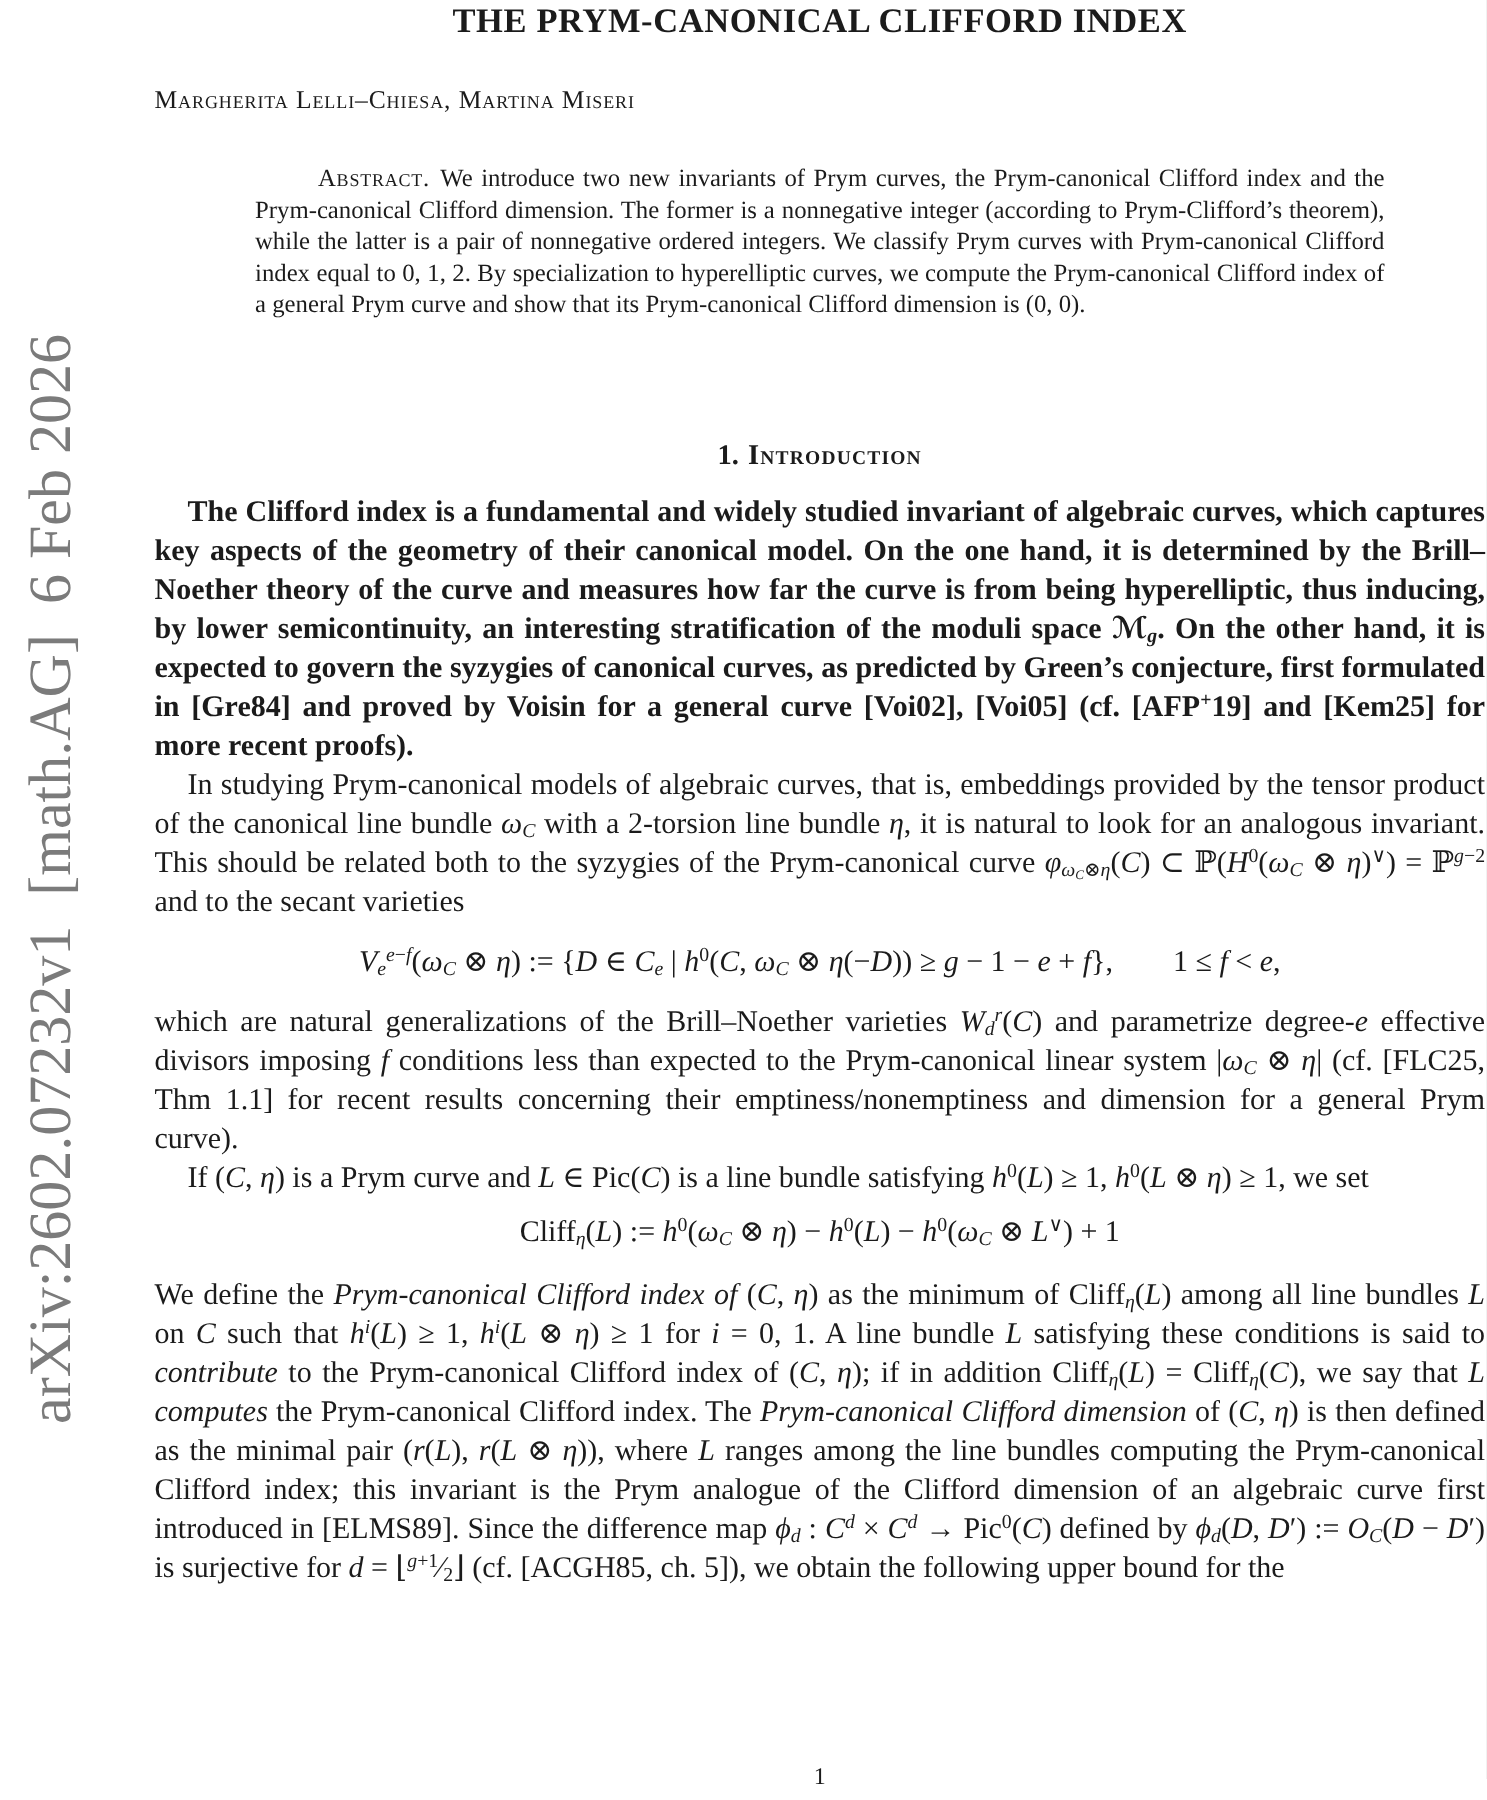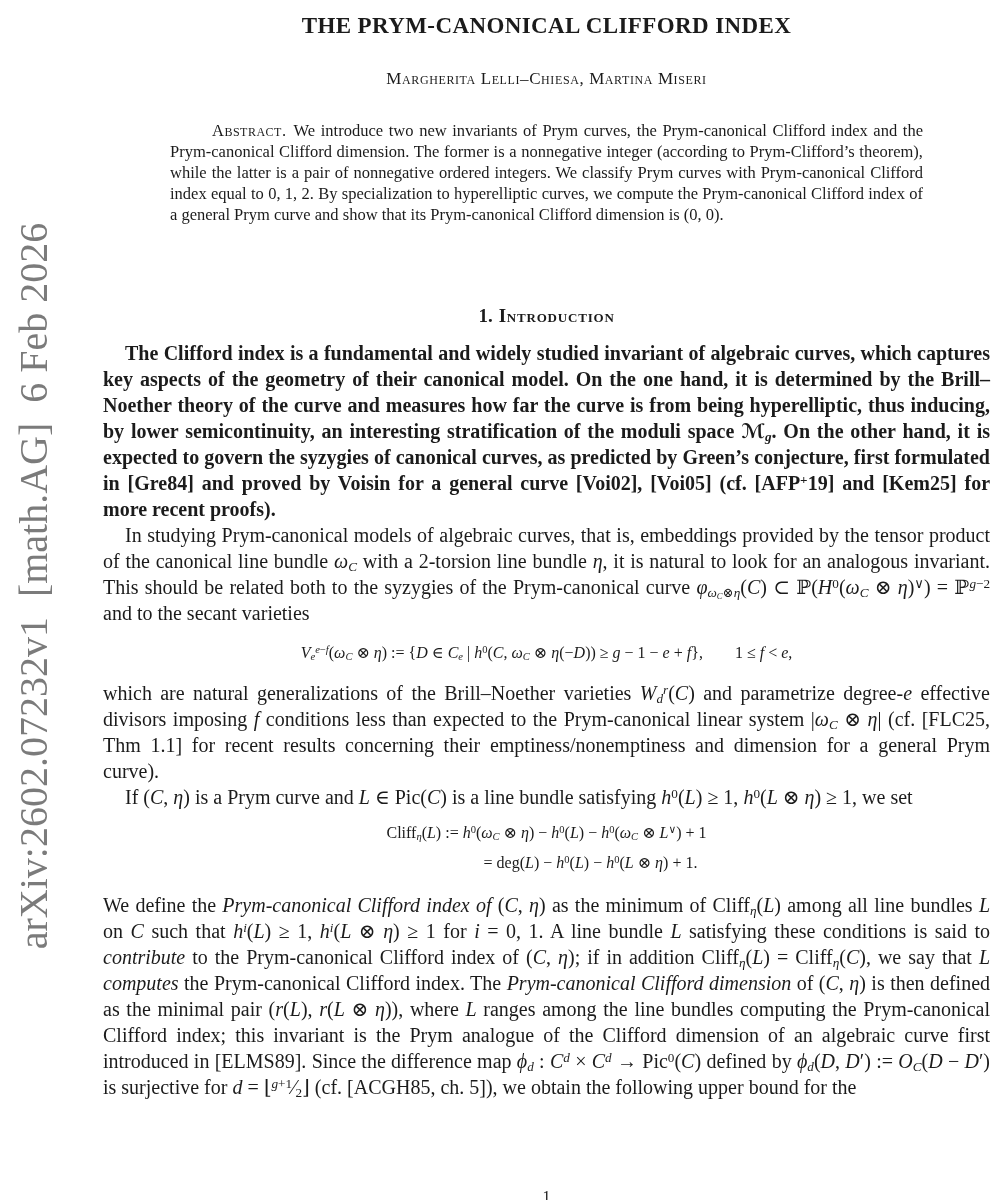--- a/index.html
+++ b/index.html
@@ -18,34 +18,34 @@
     left: 33px;
     top: 586px;
     transform: translate(-50%, -50%) rotate(-90deg);
     white-space: pre;
     font-size: 40px;
     color: #7b7b7b;
   }
   .column {
     position: absolute;
     left: 103px;
-    top: 12px;
+    top: 0;
     width: 887px;
   }
   h1.title {
     margin: 1px 0 0 0;
     text-align: center;
     font-size: 23px;
     font-weight: bold;
     letter-spacing: 0.4px;
     line-height: 26px;
   }
   .authors {
     margin-top: 30px;
-    text-align: center;
+    text-align: left;
     font-variant: small-caps;
     font-size: 17px;
     letter-spacing: 0.6px;
     line-height: 20px;
   }
   .abstract {
     margin: 31px auto 0 auto;
     width: 753px;
     font-size: 16.5px;
     line-height: 21px;
@@ -69,21 +69,21 @@
   p.body {
     margin: 0;
     font-size: 20px;
     line-height: 26px;
     text-align: justify;
   }
   p.first { margin-top: 12px; font-weight: bold; }
   .indent { text-indent: 22px; }
   .eq {
     margin: 12px auto 12px auto;
-    font-size: 16px;
+    font-size: 20px;
     line-height: 30px;
     text-align: center;
   }
   .eq2 {
     width: fit-content;
     text-align: center;
     margin: 8px auto 14px auto;
   }
   .eq2 .line2 { margin-left: 88px; }
   sup, sub { font-size: 66%; line-height: 0; }
@@ -124,21 +124,20 @@
     <p class="body indent">In studying Prym-canonical models of algebraic curves, that is, embeddings provided by the tensor product of the canonical line bundle <i>ω</i><sub><i>C</i></sub> with a 2-torsion line bundle <i>η</i>, it is natural to look for an analogous invariant. This should be related both to the syzygies of the Prym-canonical curve <i>φ</i><sub><i>ω</i><sub><i>C</i></sub>⊗<i>η</i></sub>(<i>C</i>) ⊂ ℙ(<i>H</i><sup>0</sup>(<i>ω</i><sub><i>C</i></sub> ⊗ <i>η</i>)<sup>∨</sup>) = ℙ<sup><i>g</i>−2</sup> and to the secant varieties</p>
 
     <div class="eq"><i>V</i><sub><i>e</i></sub><sup><i>e</i>−<i>f</i></sup>(<i>ω</i><sub><i>C</i></sub> ⊗ <i>η</i>) := {<i>D</i> ∈ <i>C</i><sub><i>e</i></sub> | <i>h</i><sup>0</sup>(<i>C</i>, <i>ω</i><sub><i>C</i></sub> ⊗ <i>η</i>(−<i>D</i>)) ≥ <i>g</i> − 1 − <i>e</i> + <i>f</i>},  1 ≤ <i>f</i> &lt; <i>e</i>,</div>
 
     <p class="body">which are natural generalizations of the Brill–Noether varieties <i>W</i><sub><i>d</i></sub><sup><i>r</i></sup>(<i>C</i>) and parametrize degree-<i>e</i> effective divisors imposing <i>f</i> conditions less than expected to the Prym-canonical linear system |<i>ω</i><sub><i>C</i></sub> ⊗ <i>η</i>| (cf. [FLC25, Thm 1.1] for recent results concerning their emptiness/nonemptiness and dimension for a general Prym curve).</p>
 
     <p class="body indent">If (<i>C</i>, <i>η</i>) is a Prym curve and <i>L</i> ∈ Pic(<i>C</i>) is a line bundle satisfying <i>h</i><sup>0</sup>(<i>L</i>) ≥ 1, <i>h</i><sup>0</sup>(<i>L</i> ⊗ <i>η</i>) ≥ 1, we set</p>
 
     <div class="eq eq2">
       <div class="line1">Cliff<sub><i>η</i></sub>(<i>L</i>) := <i>h</i><sup>0</sup>(<i>ω</i><sub><i>C</i></sub> ⊗ <i>η</i>) − <i>h</i><sup>0</sup>(<i>L</i>) − <i>h</i><sup>0</sup>(<i>ω</i><sub><i>C</i></sub> ⊗ <i>L</i><sup>∨</sup>) + 1</div>
-      <div class="line2">= deg(<i>L</i>) − <i>h</i><sup>0</sup>(<i>L</i>) − <i>h</i><sup>0</sup>(<i>L</i> ⊗ <i>η</i>) + 1.</div>
     </div>
 
     <p class="body">We define the <i>Prym-canonical Clifford index of</i> (<i>C</i>, <i>η</i>) as the minimum of Cliff<sub><i>η</i></sub>(<i>L</i>) among all line bundles <i>L</i> on <i>C</i> such that <i>h</i><sup><i>i</i></sup>(<i>L</i>) ≥ 1, <i>h</i><sup><i>i</i></sup>(<i>L</i> ⊗ <i>η</i>) ≥ 1 for <i>i</i> = 0, 1. A line bundle <i>L</i> satisfying these conditions is said to <i>contribute</i> to the Prym-canonical Clifford index of (<i>C</i>, <i>η</i>); if in addition Cliff<sub><i>η</i></sub>(<i>L</i>) = Cliff<sub><i>η</i></sub>(<i>C</i>), we say that <i>L computes</i> the Prym-canonical Clifford index. The <i>Prym-canonical Clifford dimension</i> of (<i>C</i>, <i>η</i>) is then defined as the minimal pair (<i>r</i>(<i>L</i>), <i>r</i>(<i>L</i> ⊗ <i>η</i>)), where <i>L</i> ranges among the line bundles computing the Prym-canonical Clifford index; this invariant is the Prym analogue of the Clifford dimension of an algebraic curve first introduced in [ELMS89]. Since the difference map <i>ϕ</i><sub><i>d</i></sub> : <i>C</i><sup><i>d</i></sup> × <i>C</i><sup><i>d</i></sup> → Pic<sup>0</sup>(<i>C</i>) defined by <i>ϕ</i><sub><i>d</i></sub>(<i>D</i>, <i>D</i>′) := <i>O</i><sub><i>C</i></sub>(<i>D</i> − <i>D</i>′) is surjective for <i>d</i> = ⌊<sup><i>g</i>+1</sup>⁄<sub>2</sub>⌋ (cf. [ACGH85, ch. 5]), we obtain the following upper bound for the</p>
 
     <div class="pageno">1</div>
 
   </div>
 </div>
 
 </body></html>

